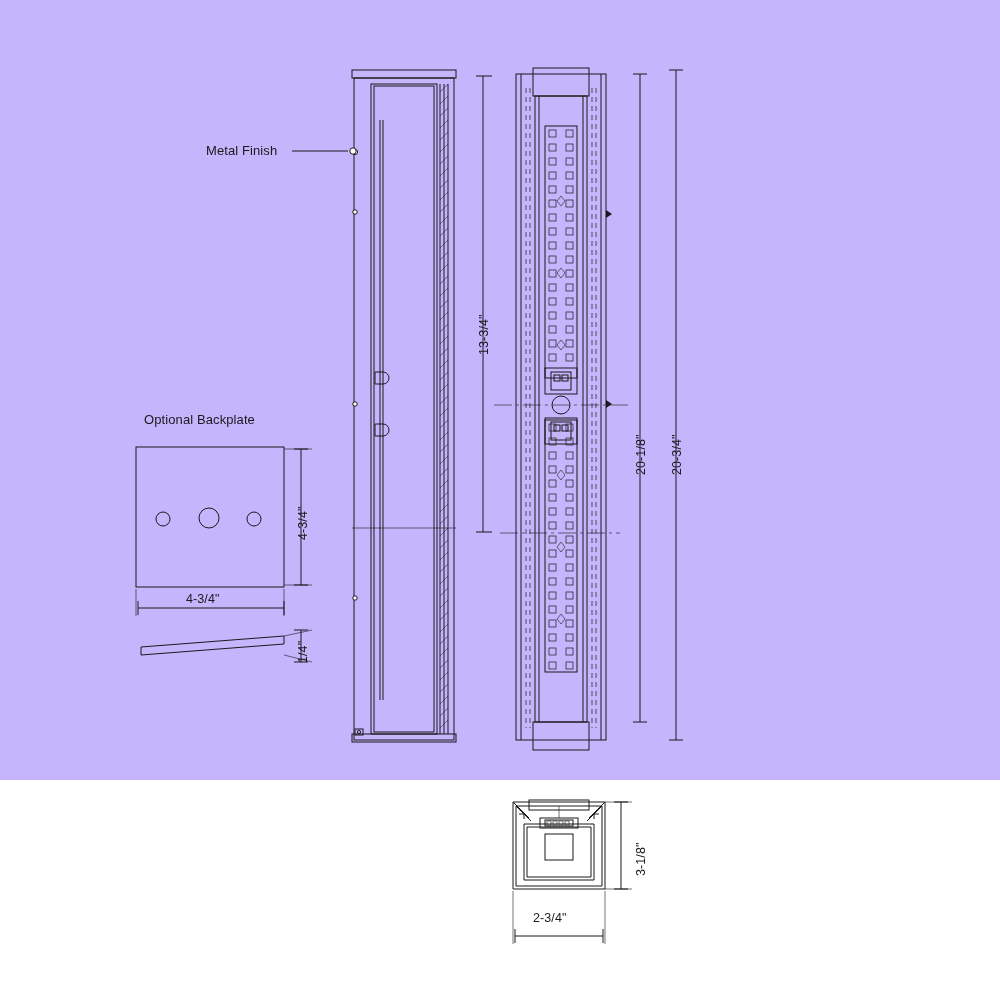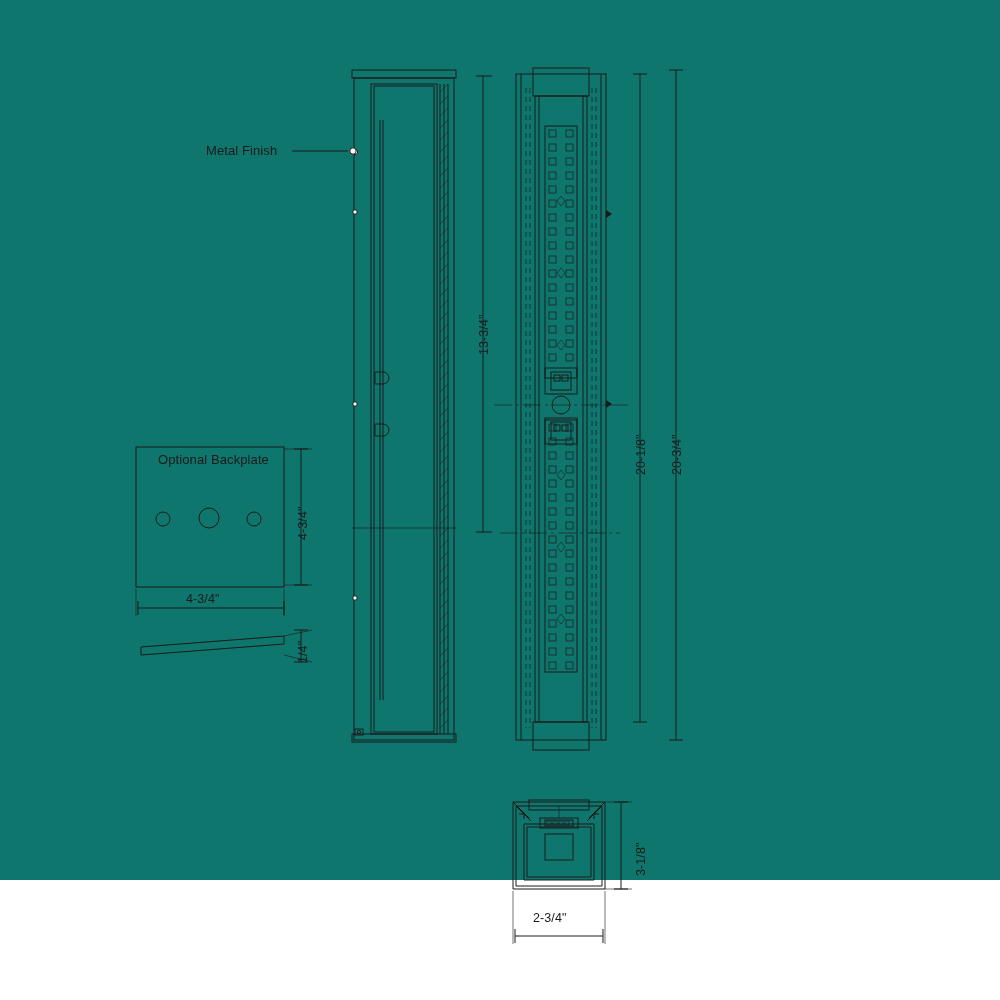--- a/index.html
+++ b/index.html
@@ -10,22 +10,22 @@
   body {
     width: 1000px;
     height: 1000px;
     font-family: "Liberation Sans", sans-serif;
     color: #000000;
     overflow: hidden;
   }
   #sheet {
     position: relative;
     width: 1000px;
-    height: 880px;
-    background: #0f766e;
+    height: 780px;
+    background: #c4b5fd;
   }
   svg.layer {
     position: absolute;
     left: 0;
     top: 0;
     width: 1000px;
     height: 1000px;
   }
   .lbl {
     position: absolute;
@@ -366,21 +366,21 @@
       <g>
         <line x1="292" y1="151" x2="348" y2="151"></line>
         <circle cx="353" cy="151" r="3.2" fill="#ffffff"></circle>
       </g>
 
     </g>
   </svg>
 
   <div class="lbl title-lbl" style="left:206px; top:144px;">Metal Finish</div>
 
-  <div class="lbl title-lbl" style="left:158px; top:413px;margin-top:40px;">Optional Backplate</div>
+  <div class="lbl title-lbl" style="left:144px; top:413px;">Optional Backplate</div>
 
   <div class="lbl vert rot-ccw" style="left:478px; top:355px;">13-3/4"</div>
 
   <div class="lbl vert rot-ccw" style="left:635px; top:475px;">20-1/8"</div>
 
   <div class="lbl vert rot-ccw" style="left:671px; top:475px;">20-3/4"</div>
 
   <div class="lbl vert rot-ccw" style="left:297px; top:540px;">4-3/4"</div>
 
   <div class="lbl" style="left:186px; top:593px;">4-3/4"</div>

